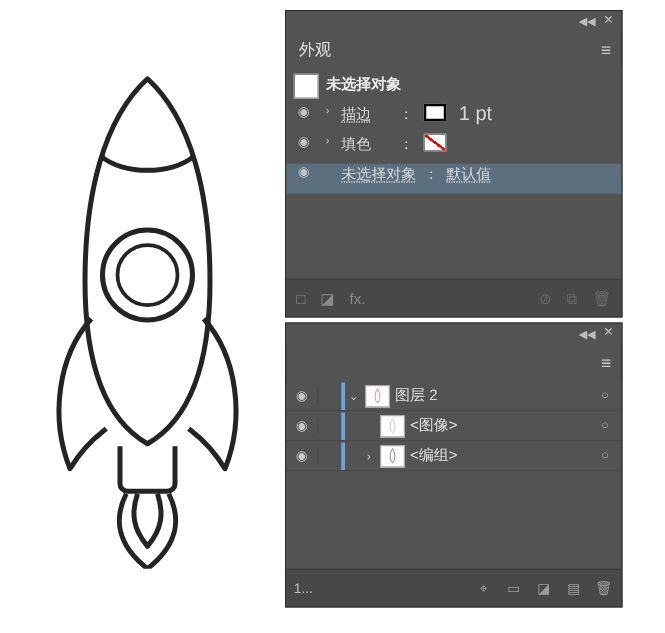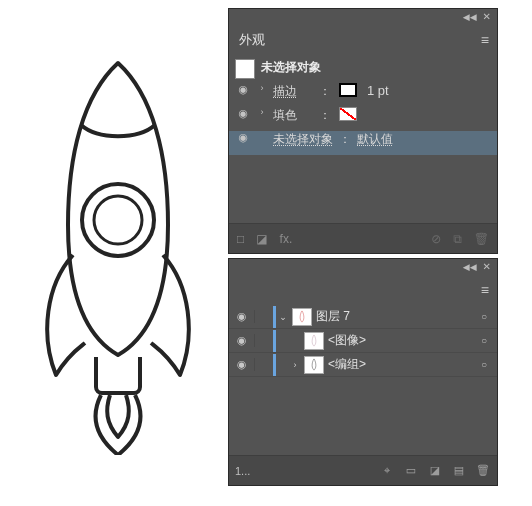--- a/index.html
+++ b/index.html
@@ -20,21 +20,21 @@
 .row.sel{background:#5b6f7f}
 .swatch{width:20px;height:20px;background:#fff;border:1px solid #888}
 .noselect{font-weight:bold;color:#ececec;font-size:12px}
 .eye{width:16px;text-align:center;color:#c4c4c4;font-size:11px}
 .expand{width:10px;text-align:center;color:#c4c4c4;font-size:9px}
 .attr-label{min-width:38px}
 .attr-label.u{text-decoration:underline dotted;text-underline-offset:2px}
 .stroke-sw{width:18px;height:14px;border:2px solid #000;background:#fff}
 .fill-sw{width:18px;height:14px;background:#fff;position:relative;border:1px solid #888}
 .fill-sw::after{content:"";position:absolute;left:0;top:0;right:0;bottom:0;background:linear-gradient(to top right,transparent 45%,red 45%,red 55%,transparent 55%)}
-.pt{font-size:13px;margin-left:4px}
+.pt{font-size:16px;margin-left:4px}
 .op-val{text-decoration:underline dotted;text-underline-offset:2px}
 .ap-gap{height:68px}
 .panel-foot{height:30px;border-top:1px solid #3e3e3e;background:#484848;display:flex;align-items:center;padding:0 8px;gap:12px;color:#9c9c9c;font-size:12px}
 .panel-foot .spacer{flex:1}
 .ft-ic{opacity:.8}
 .ft-ic.disabled{opacity:.4}
 
 .ly-body{background:#535353}
 .ly-row{display:flex;align-items:center;height:24px;font-size:12px;color:#e0e0e0;border-bottom:1px solid #4a4a4a}
 .ly-eye{width:26px;border-right:1px solid #4a4a4a;text-align:center;color:#c8c8c8;font-size:11px}
@@ -135,21 +135,21 @@
     <div class="ly-row">
       <div class="ly-eye">◉</div>
       <div class="ly-lock"></div>
       <div class="ly-bar"></div>
       <div class="ly-chev">⌄</div>
       <div class="ly-thumb">
             <svg class="thumb-rocket" viewBox="0 0 20 30">
               <path d="M10 2C7 6 6 12 6 16c0 5 2 8 4 10 2-2 4-5 4-10 0-4-1-10-4-14z" fill="none" stroke="#c44" stroke-width="1"></path>
             </svg>
           </div>
-      <div>图层 7</div>
+      <div>图层 2</div>
       <div class="ly-sel">○</div>
     </div>
     <div class="ly-row">
       <div class="ly-eye">◉</div>
       <div class="ly-lock"></div>
       <div class="ly-bar"></div>
       <div class="ly-indent"></div>
           <div class="ly-indent"></div>
       <div class="ly-chev"></div>
       <div class="ly-thumb">

